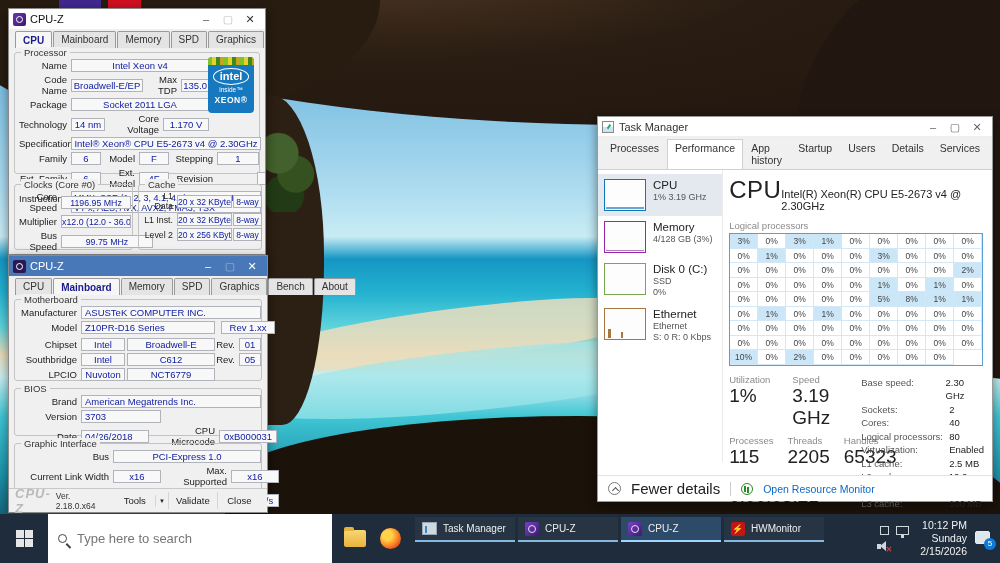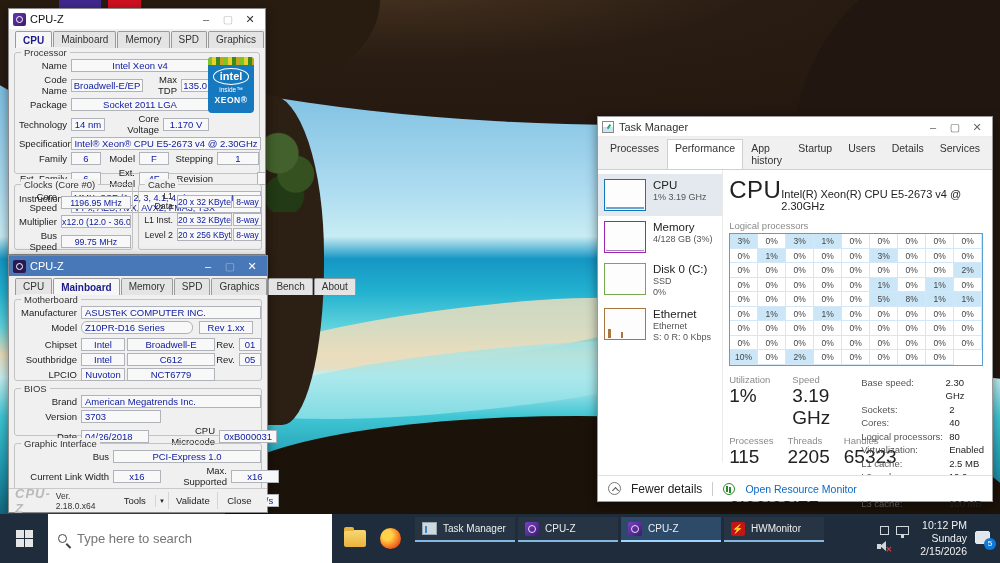--- a/index.html
+++ b/index.html
@@ -93,21 +93,21 @@
   .st-right .pair { display:flex; line-height:13.5px; }
   .st-right .pl { width:88px; color:#555; }
   .st-right .pv { color:#222; }
   .tm-footer { position:absolute; left:0; right:0; bottom:0; height:26px; border-top:1px solid #e2e2e2; display:flex; align-items:center; padding:0 10px; gap:10px; background:#fff; }
   .circle-up { width:13px; height:13px; border:1px solid #777; border-radius:50%; position:relative; flex:none; }
   .circle-up::after { content:""; position:absolute; left:3.5px; top:4.5px; width:4px; height:4px; border-left:1.5px solid #555; border-top:1.5px solid #555; transform:rotate(45deg); }
   .vsep { width:1px; height:14px; background:#ccc; }
   .rm-ic { width:12px; height:12px; border:1px solid #2a8a2a; border-radius:50%; position:relative; flex:none; background:#fff; }
   .rm-ic::after { content:""; position:absolute; left:2px; bottom:2px; width:2px; height:6px; background:#2a8a2a; box-shadow:3px 1px 0 #2a8a2a; }
   .tm-link { color:#0a69c7; font-size:10.5px; }
-  .tm-foot-txt { font-size:12px; color:#222; }
+  .tm-foot-txt { font-size:15px; color:#222; }
   .tmgauge { width:12px; height:12px; border:1px solid #888; background:linear-gradient(180deg,#fff 50%,#cfe3f3 50%); margin-right:5px; flex:none; position:relative; }
   .tmgauge::after { content:""; position:absolute; left:5px; top:2px; width:1.5px; height:5px; background:#2a7; transform:rotate(35deg); }
 
   
   .taskbar { position:absolute; left:0; right:0; bottom:0; height:49px; background:#1e2c3c; display:flex; align-items:stretch; z-index:50; }
   .start { width:48px; display:flex; align-items:center; justify-content:center; }
   .winlogo { display:grid; grid-template-columns:8px 8px; grid-template-rows:8px 8px; gap:1px; }
   .winlogo div { background:#e6e6e6; }
   .searchbox { width:284px; background:#fff; display:flex; align-items:center; padding:0 10px; gap:10px; }
   .mag { width:9px; height:9px; border:1.7px solid #444; border-radius:50%; position:relative; flex:none; }
@@ -235,21 +235,21 @@
             <div class="frow">
               <span class="flbl" style="width: 42px;">Core Speed</span>
               <span class="cbox" style="width: 70px; font-size: 8.8px;">1196.95 MHz</span>
             </div>
             <div class="frow">
               <span class="flbl" style="width: 42px;">Multiplier</span>
               <span class="cbox" style="width: 70px; font-size: 8.8px;">x12.0 (12.0 - 36.0)</span>
             </div>
             <div class="frow">
               <span class="flbl" style="width: 42px;">Bus Speed</span>
-              <span class="cbox" style="width: 70px; font-size: 8.8px;">99.75 MHz</span>
+              <span class="cbox" style="width: 92px; font-size: 8.8px;">99.75 MHz</span>
             </div>
             <div class="frow">
               <span class="flbl dim" style="width: 42px;">Rated FSB</span>
             </div>
           </div>
       </div>
       <div class="group" style="width:124px; height:66px;">
         <span class="glabel">Cache</span>
         <div id="cache-rows">
             <div class="frow">
@@ -298,21 +298,21 @@
       </div>
 
     <div class="group" style="margin-top:4px; height:82px;">
       <span class="glabel">Motherboard</span>
       <div class="frow">
           <span class="flbl" style="width:62px;">Manufacturer</span>
           <span class="cbox left" style="width:180px;">ASUSTeK COMPUTER INC.</span>
         </div>
       <div class="frow">
           <span class="flbl" style="width:62px;">Model</span>
-          <span class="cbox left" style="width:112px;border-radius:6px;">Z10PR-D16 Series</span>
+          <span class="cbox left" style="width:134px;">Z10PR-D16 Series</span>
           <span class="cbox" style="width:54px; margin-left:6px;">Rev 1.xx</span>
         </div>
       <div class="frow" style="margin-top:4px;">
           <span class="flbl" style="width:62px;">Chipset</span>
           <span class="cbox" style="width:44px;">Intel</span>
           <span class="cbox" style="width:88px; margin-left:2px;">Broadwell-E</span>
           <span class="flbl" style="width:24px;">Rev.</span>
           <span class="cbox" style="width:22px;">01</span>
         </div>
       <div class="frow">

